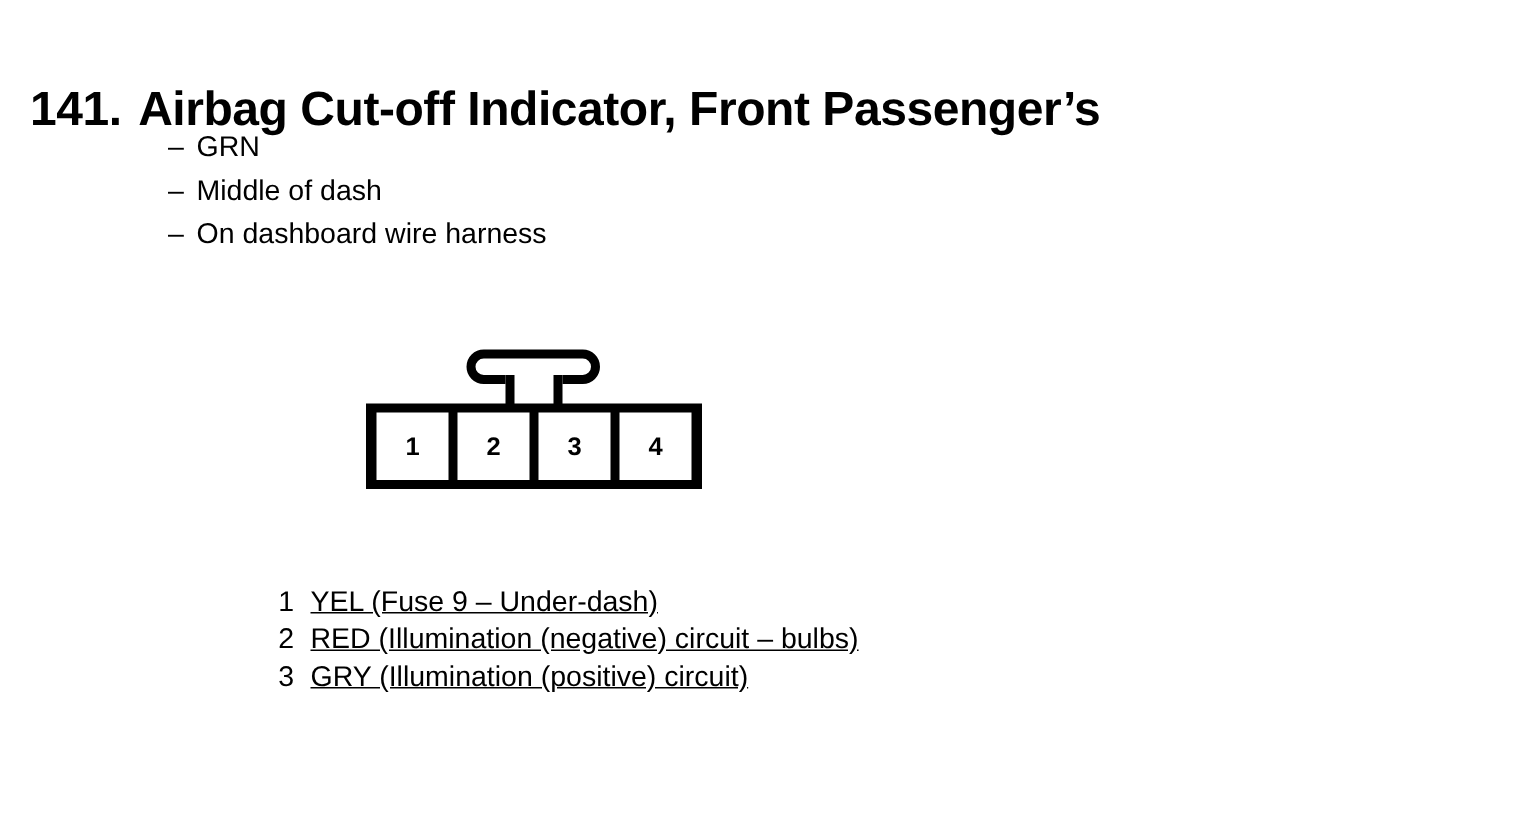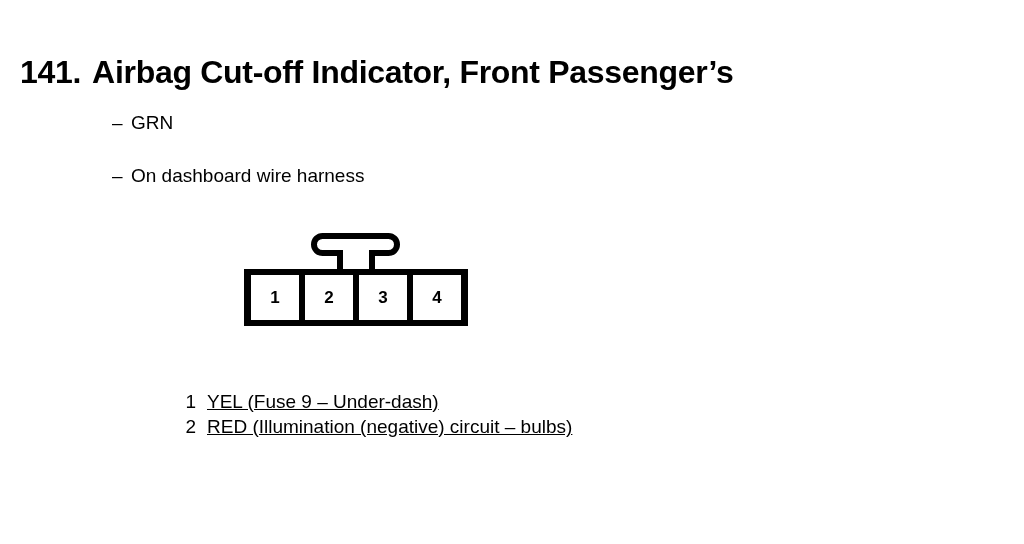--- a/index.html
+++ b/index.html
@@ -41,21 +41,20 @@
     top: 84px;
     list-style: none;
     margin: 0;
     padding: 0;
     font-size: 19px;
     line-height: 29px;
     white-space: nowrap;
   }
   .spec-list li {
     display: block;
-    margin-top: 24px;
   }
   .spec-list .dash {
     display: inline-block;
     width: 19px;
   }
 
   
   .connector {
     position: absolute;
     left: 244px;
@@ -142,20 +141,23 @@
 
 <h1 class="page-title">
   <span class="title-num">141.</span><span>Airbag Cut-off Indicator, Front Passenger’s</span>
 </h1>
 
 <ul class="spec-list">
   <li>
     <span class="dash">–</span><span>GRN</span>
   </li>
   <li>
+    <span class="dash">–</span><span>Middle of dash</span>
+  </li>
+  <li>
     <span class="dash">–</span><span>On dashboard wire harness</span>
   </li>
 </ul>
 
 <div class="connector">
   <div class="latch"></div>
   <div class="latch-neck"></div>
   <div class="conn-body">
     <div class="conn-cell">1</div>
     <div class="conn-cell">2</div>
@@ -164,13 +166,16 @@
   </div>
 </div>
 
 <div class="pin-legend">
   <div class="pin-row">
     <span class="pin-num">1</span><span class="pin-desc">YEL (Fuse 9 – Under-dash)</span>
   </div>
   <div class="pin-row">
     <span class="pin-num">2</span><span class="pin-desc">RED (Illumination (negative) circuit – bulbs)</span>
   </div>
+  <div class="pin-row">
+    <span class="pin-num">3</span><span class="pin-desc">GRY (Illumination (positive) circuit)</span>
+  </div>
 </div>
 
 </body></html>

